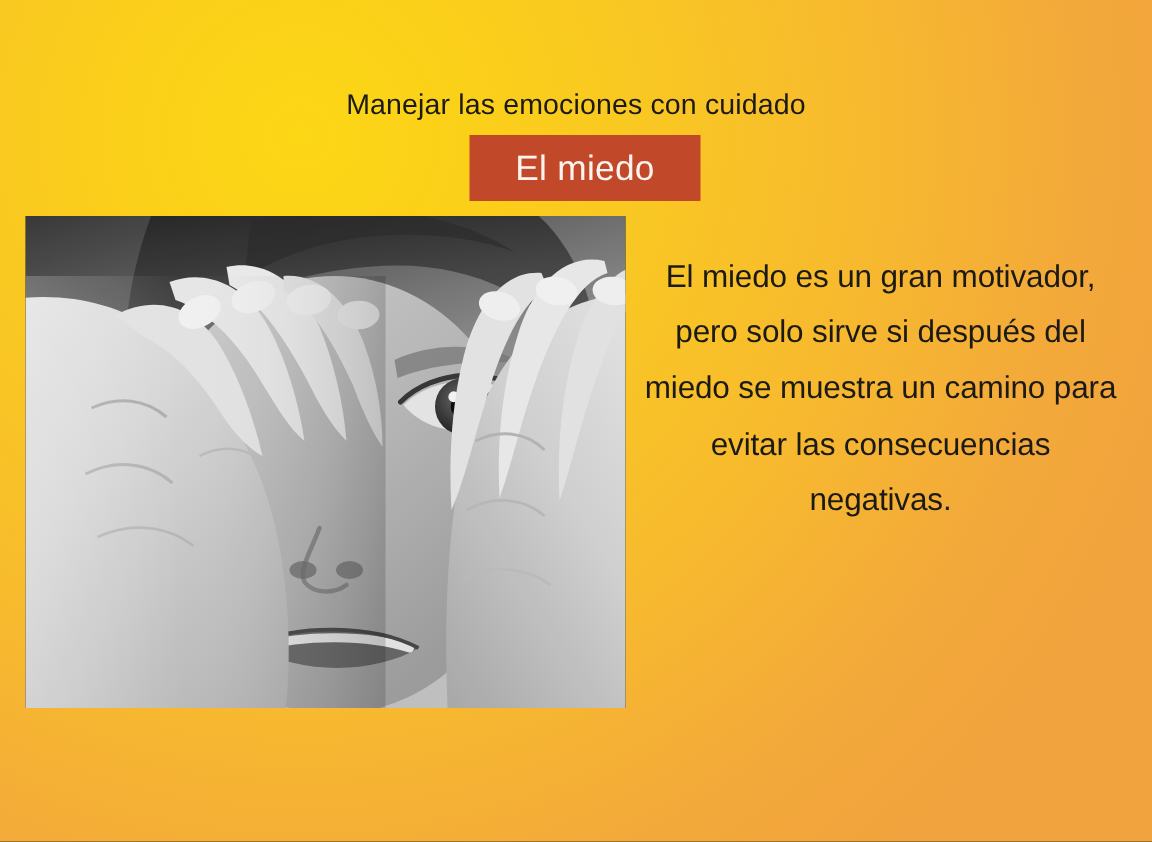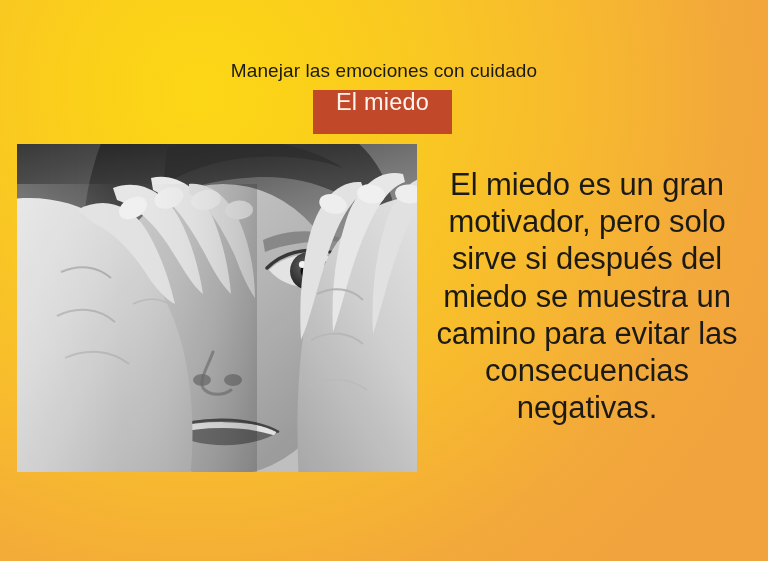--- a/index.html
+++ b/index.html
@@ -43,25 +43,25 @@
     color: #1b1a16;
     letter-spacing: 0.1px;
     white-space: nowrap;
   }
 
   
   .badge {
     position: absolute;
     left: 313px;
     top: 90px;
-    width: 139px;
+    width: 154px;
     height: 44px;
     background: #c1492a;
     display: flex;
-    align-items: flex-start;
+    align-items: center;
     justify-content: center;
   }
   .badge-label {
     color: #fdf4ef;
     font-size: 23.5px;
     line-height: 24px;
     font-weight: 400;
     letter-spacing: 0.2px;
     white-space: nowrap;
   }
@@ -82,21 +82,21 @@
     height: 100%;
   }
 
   
   .body-copy {
     position: absolute;
     left: 428px;
     top: 166px;
     width: 318px;
     text-align: center;
-    font-size: 31px;
+    font-size: 21px;
     line-height: 37.2px;
     font-weight: 400;
     color: #1b1a16;
     letter-spacing: -0.1px;
   }
 </style>
 </head>
 <body>
 
 <div class="slide">

